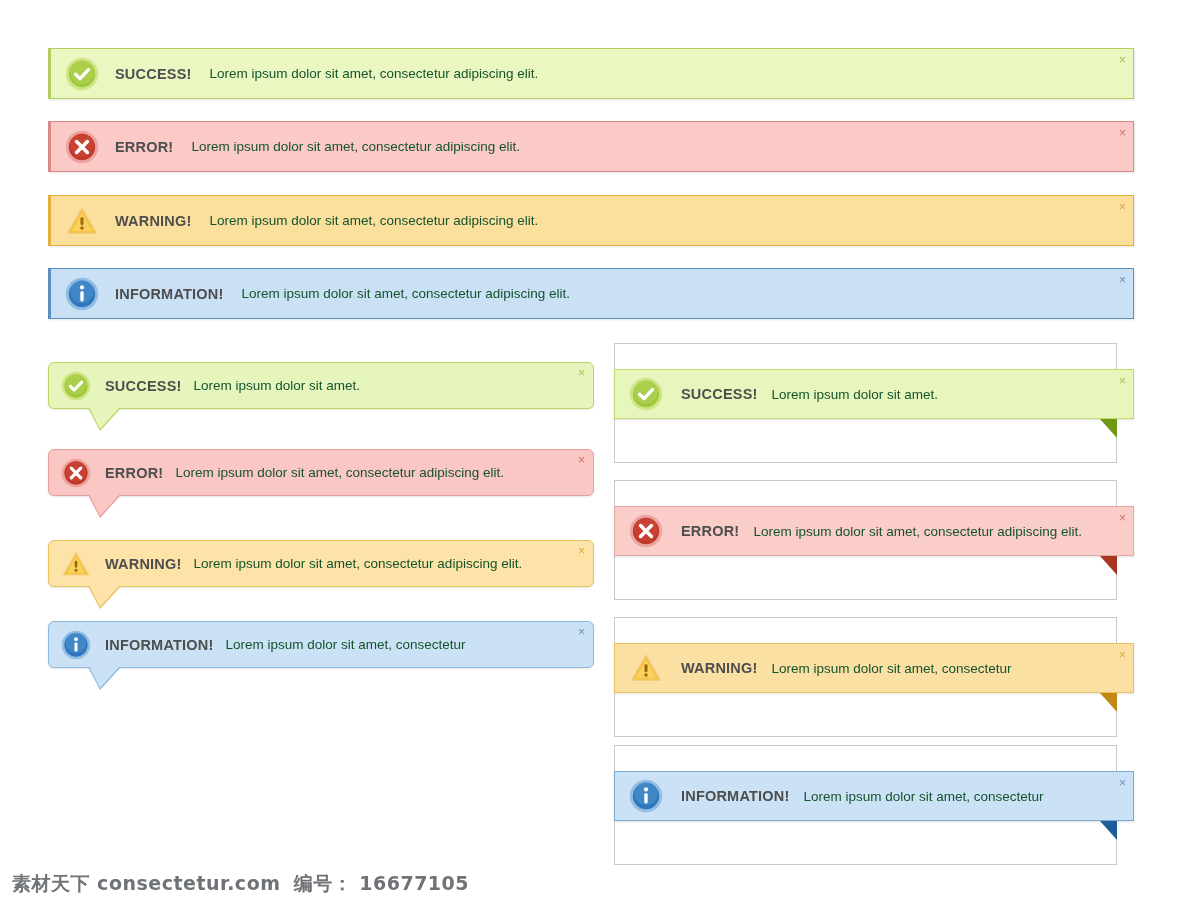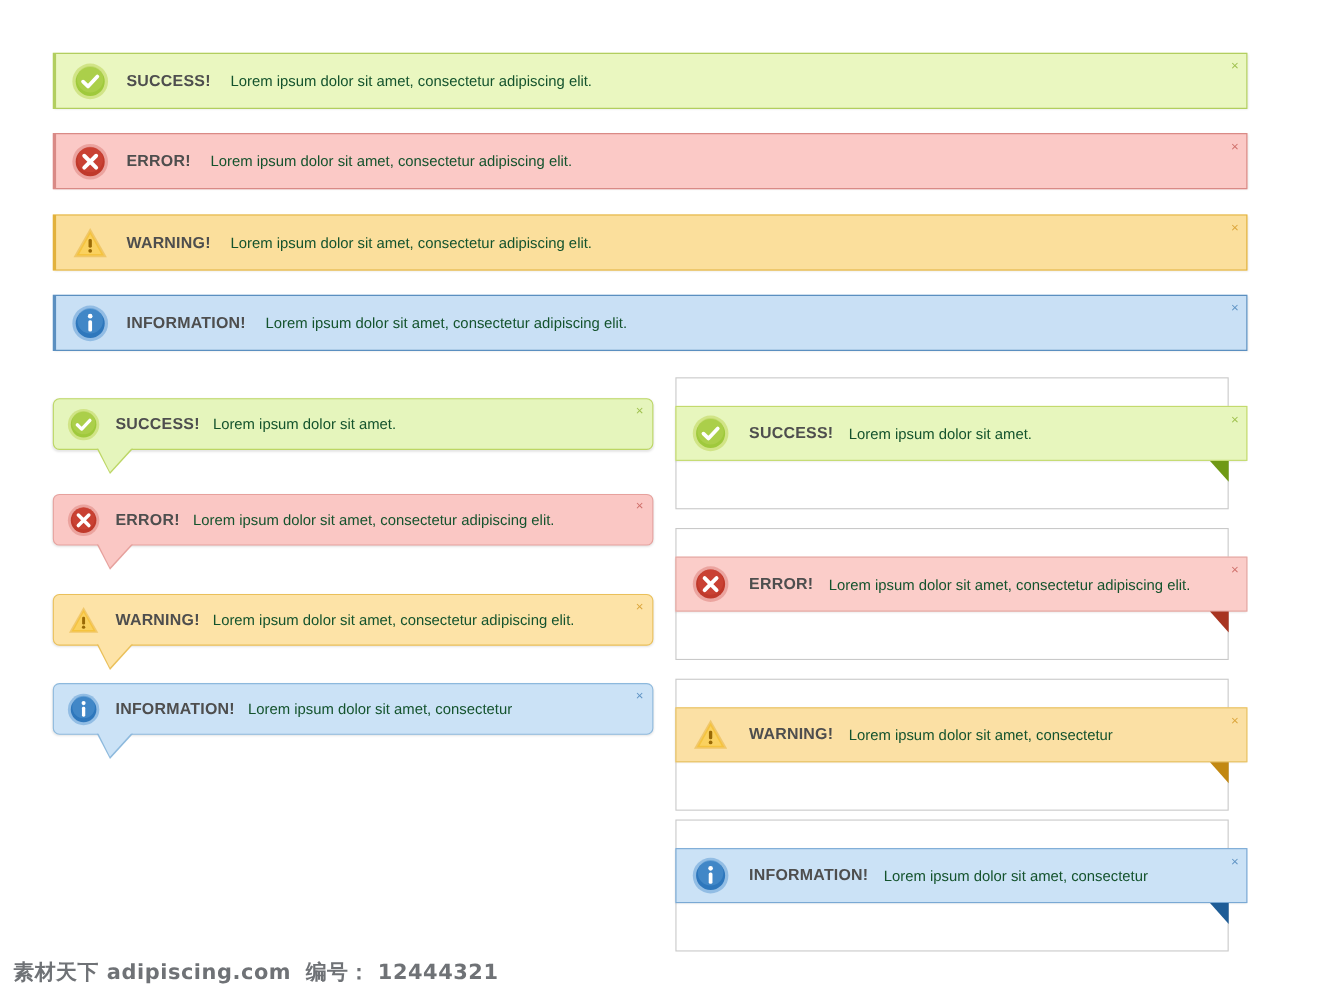--- a/index.html
+++ b/index.html
@@ -378,18 +378,18 @@
         </svg>
       </span>
       <span class="al-title">INFORMATION!</span>
       <span class="al-msg">Lorem ipsum dolor sit amet, consectetur</span>
       <span class="close-x x-info">×</span>
     </div>
     <span class="fold f-info"></span>
   </div>
 
   <div class="footer">
-    <span>素材天下 adipiscing.com</span>
+    <span>素材天下 consectetur.com</span>
     <span class="wm-num">编号：</span>
-    <span>12444321</span>
+    <span>16677105</span>
   </div>
 
 </div>
 
 </body></html>

